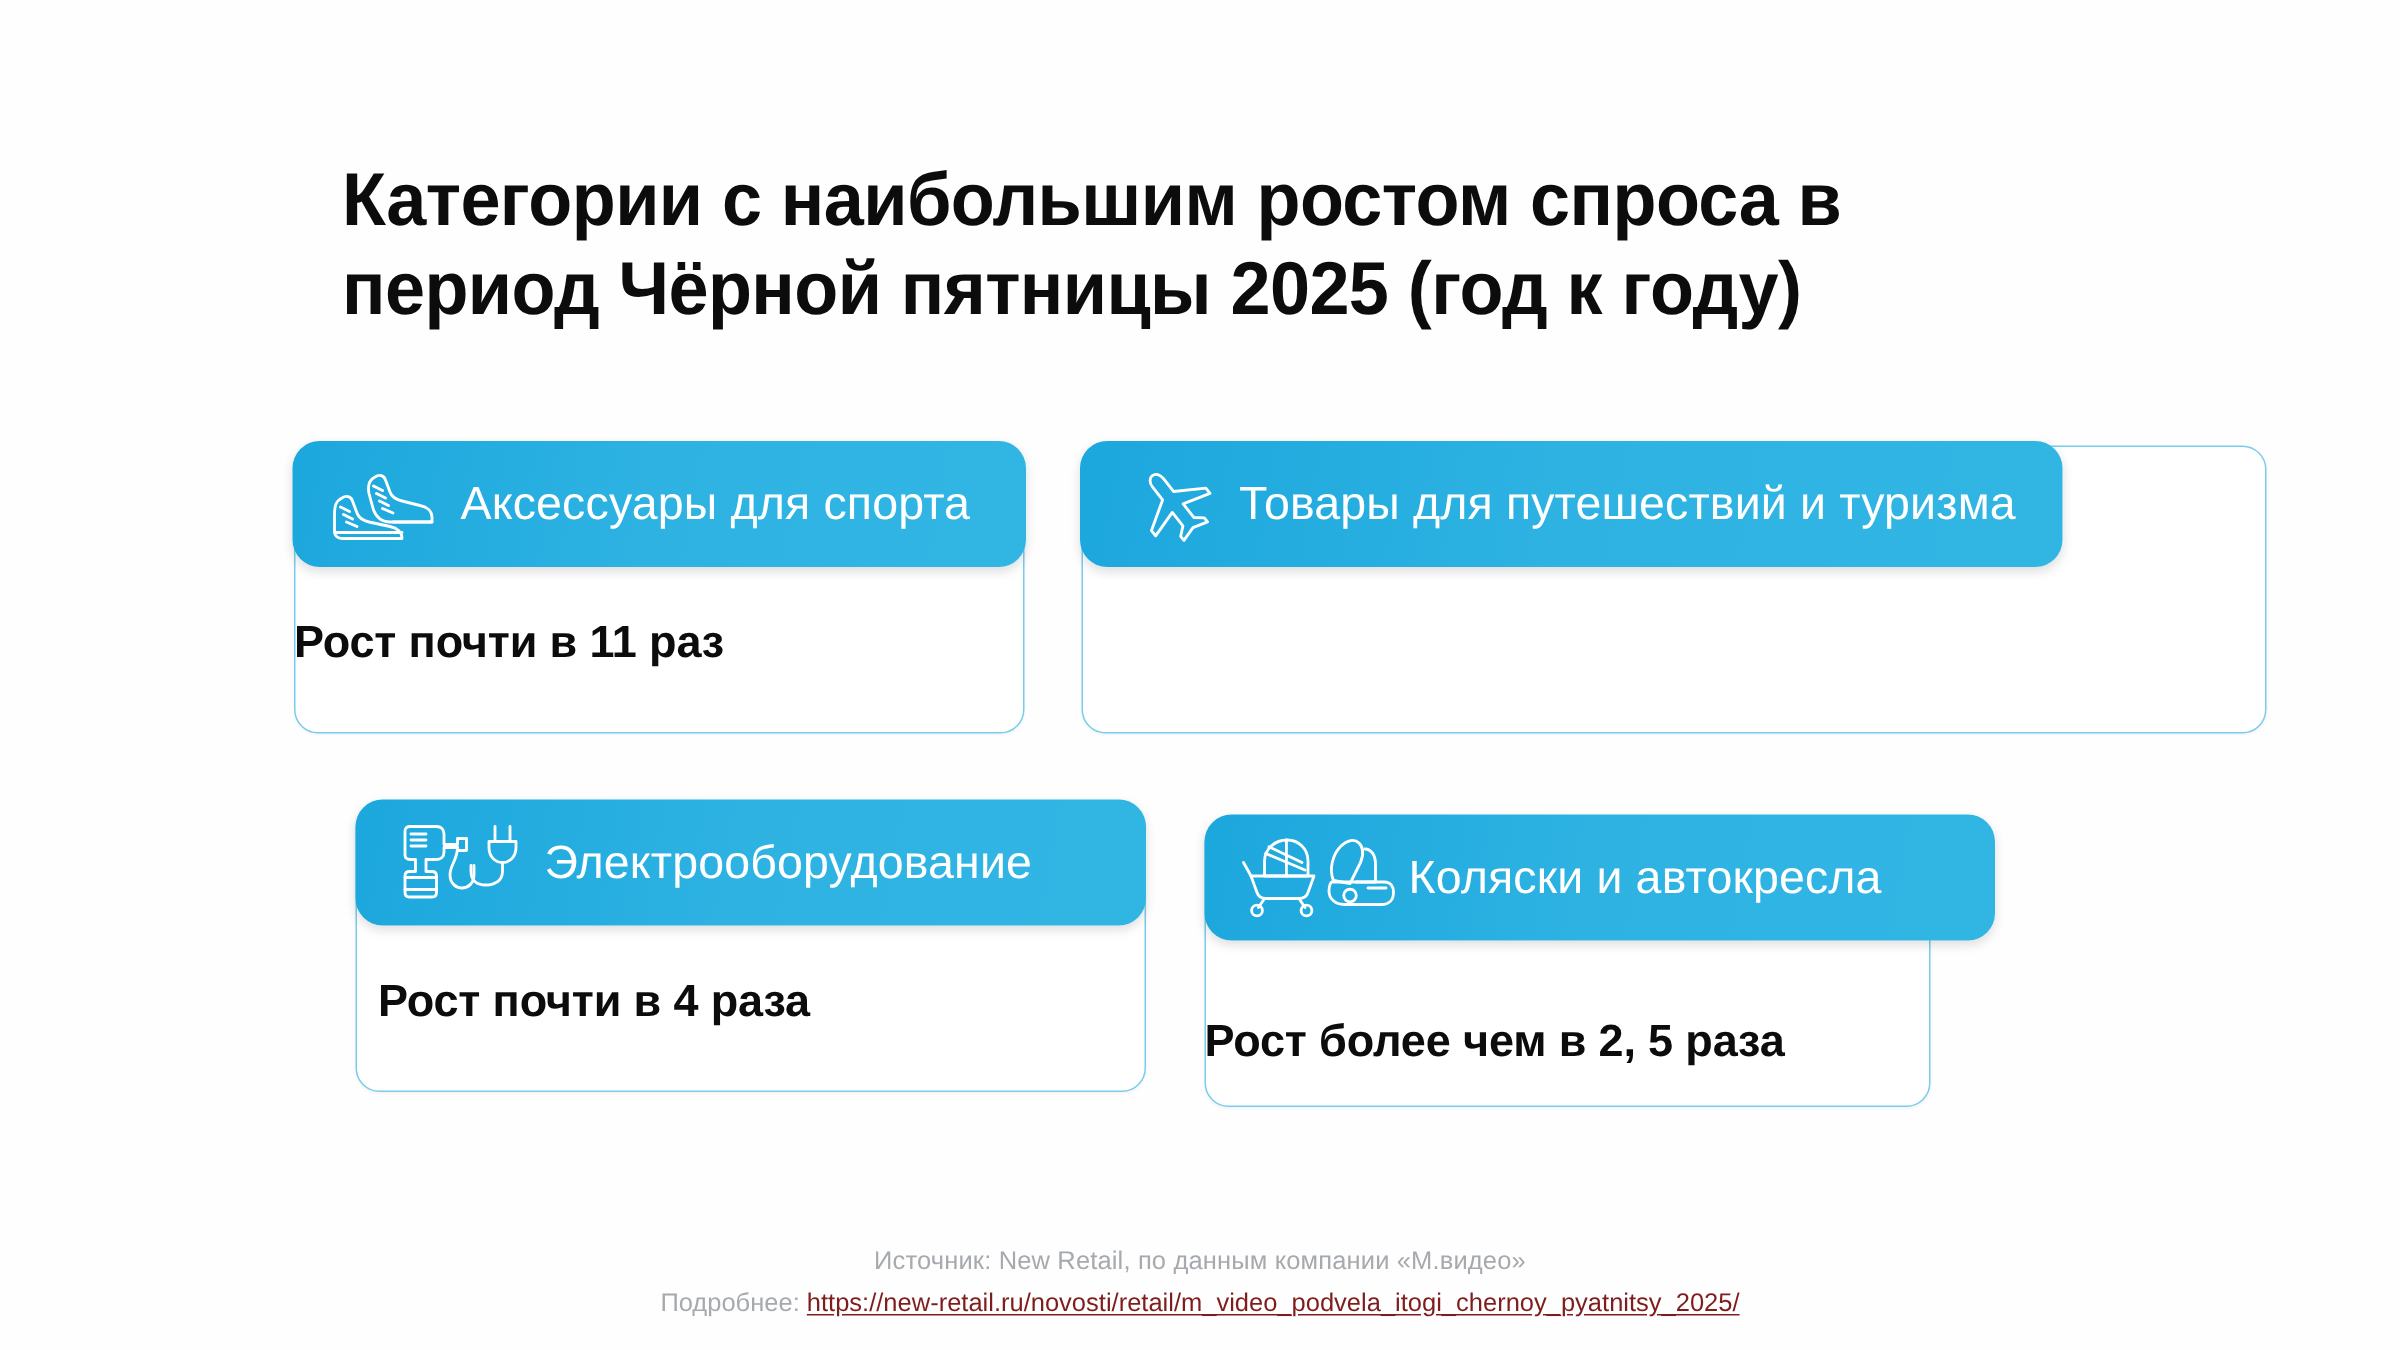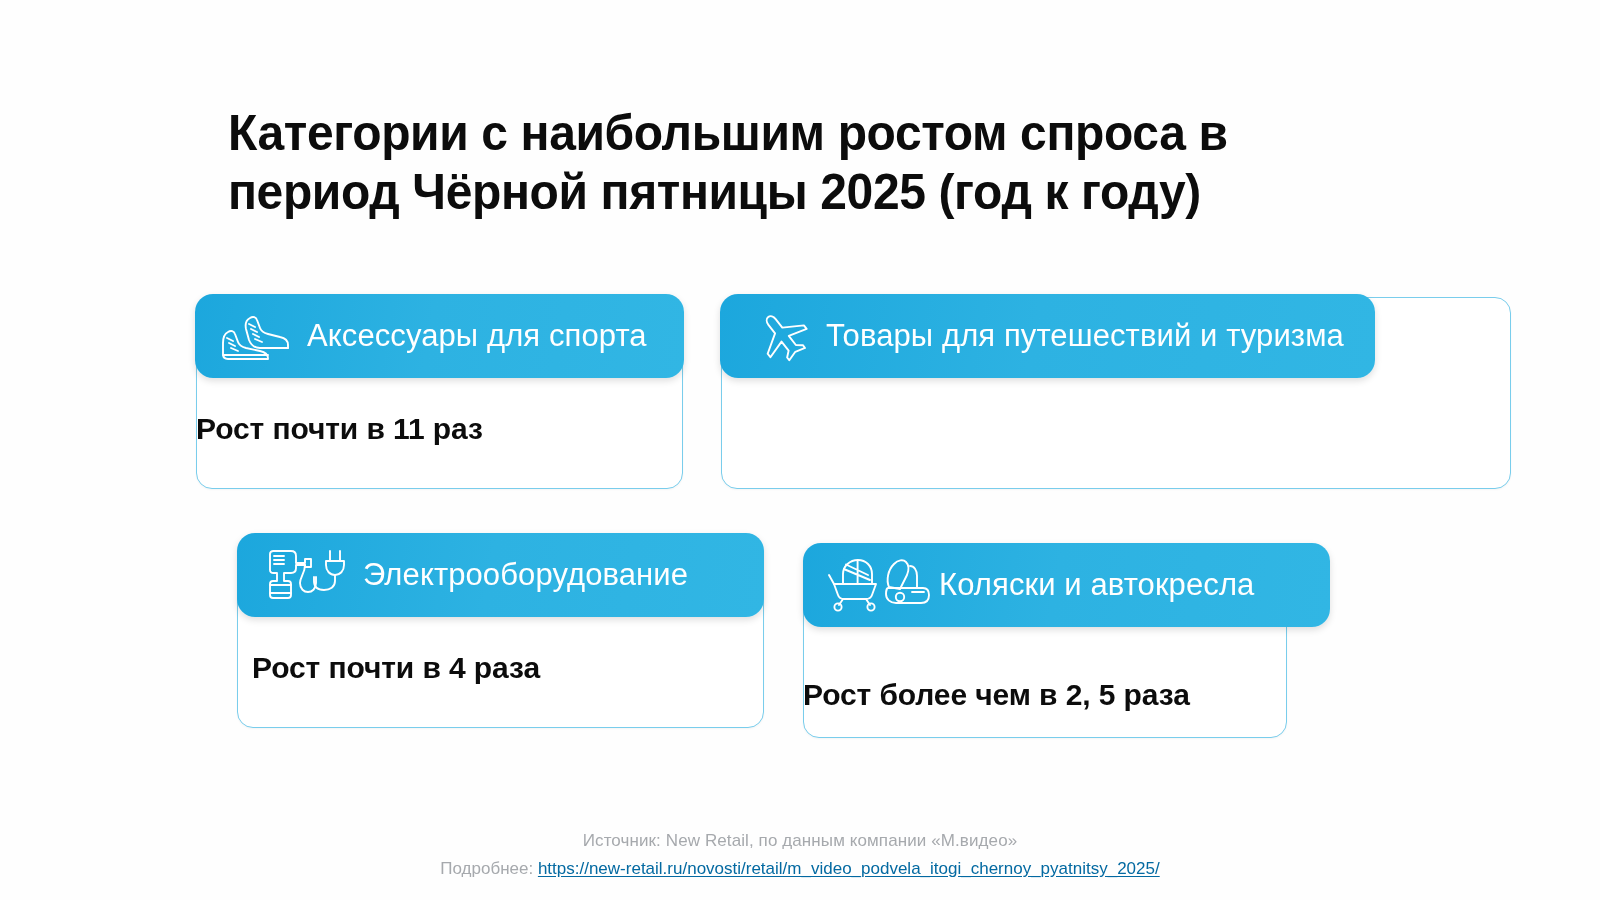--- a/index.html
+++ b/index.html
@@ -139,21 +139,21 @@
     text-align: center;
     color: #a6a9ad;
     font-size: 17px;
     line-height: 1.5;
     font-family: "Liberation Sans", sans-serif;
   }
 
   .footer-source { display: block; letter-spacing: 0.1px; }
   .footer-more   { display: block; margin-top: 2px; }
   .footer-link   {
-    color: #0369a1;
+    color: #7f1d1d;
     text-decoration: underline;
     text-underline-offset: 2px;
   }
 </style>
 </head>
 <body>
 
 <div class="slide">
 
   <h1 class="title">Категории с наибольшим ростом спроса в период Чёрной пятницы 2025 (год к году)</h1>

